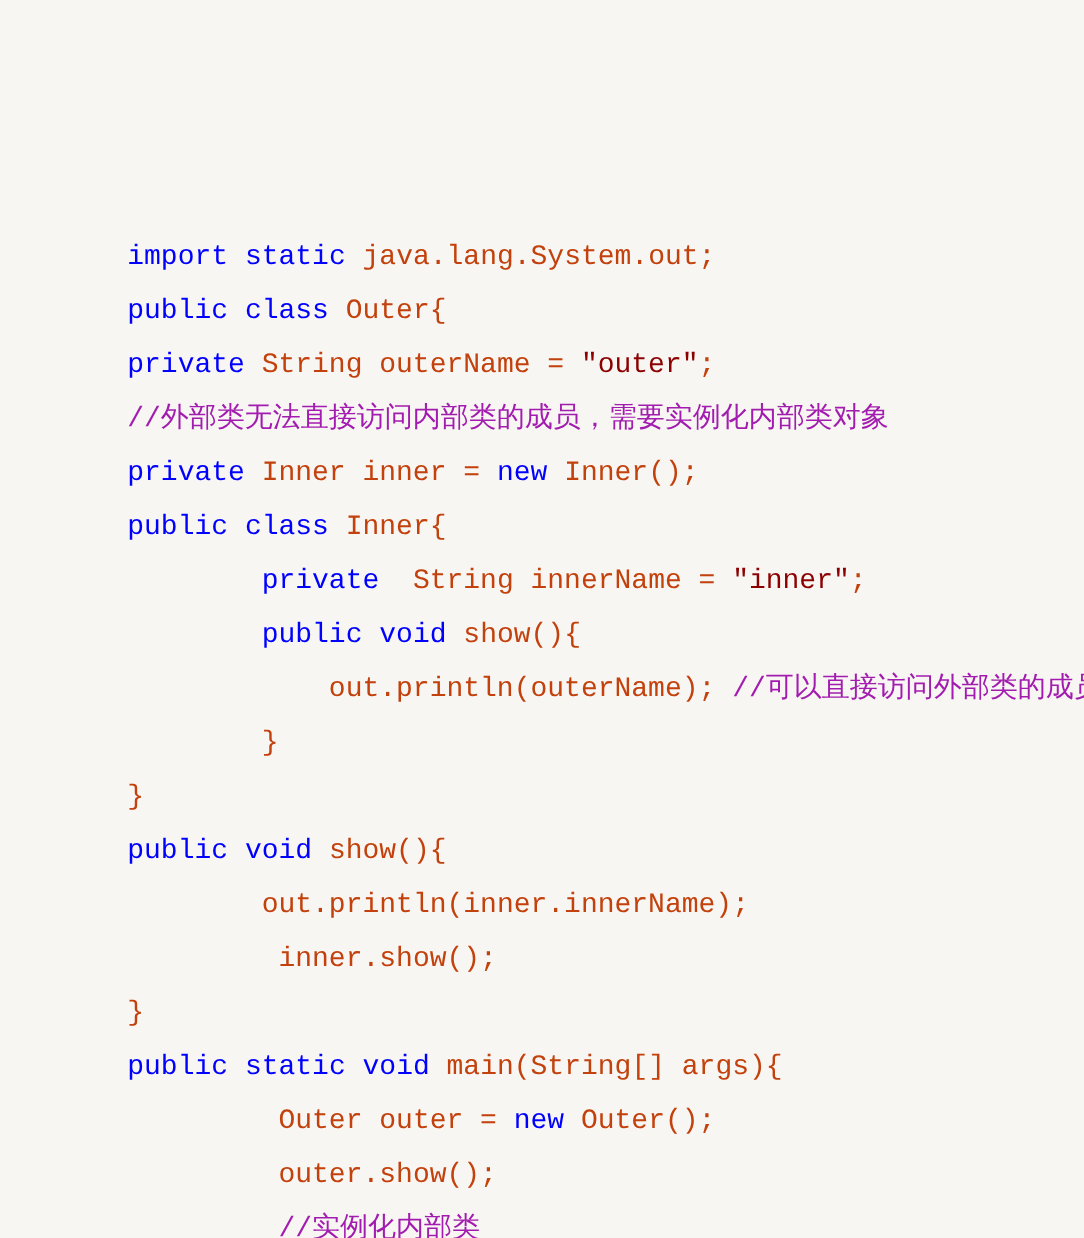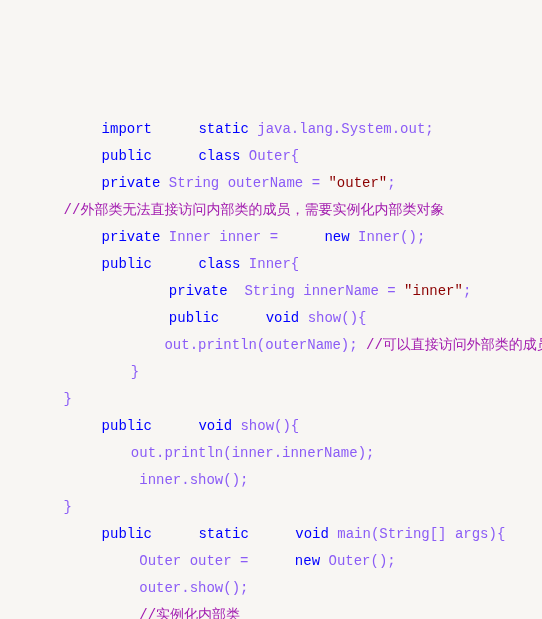--- a/index.html
+++ b/index.html
@@ -10,24 +10,24 @@
     font-size: 14px;
     line-height: 27px;
     white-space: pre;
     overflow-x: hidden;
   }
   .line {
     display: block;
     padding-left: 30px;
     text-indent: 0;
   }
-  .kw   { color: #0000ff; margin-left: 38px; }   
+  .kw   { color: #0000ff; }   
   .str  { color: #8b0000; }   
   .cmt  { color: #a21caf; }   
-  .plain{ color: #8b5cf6; }   
+  .plain{ color: #c2410c; }   
 </style>
 </head>
 <body>
 
 
 
 <div id="code-container"><div class="line"><span class="plain">    </span><span class="kw">import</span><span class="plain"> </span><span class="kw">static</span><span class="plain"> java.lang.System.out;</span></div><div class="line"><span class="plain">    </span><span class="kw">public</span><span class="plain"> </span><span class="kw">class</span><span class="plain"> Outer{</span></div><div class="line"><span class="plain">    </span><span class="kw">private</span><span class="plain"> String outerName = </span><span class="str">"outer"</span><span class="plain">;</span></div><div class="line"><span class="plain">    </span><span class="cmt">//外部类无法直接访问内部类的成员，需要实例化内部类对象</span></div><div class="line"><span class="plain">    </span><span class="kw">private</span><span class="plain"> Inner inner = </span><span class="kw">new</span><span class="plain"> Inner();</span></div><div class="line"><span class="plain">    </span><span class="kw">public</span><span class="plain"> </span><span class="kw">class</span><span class="plain"> Inner{</span></div><div class="line"><span class="plain">            </span><span class="kw">private</span><span class="plain">  String innerName = </span><span class="str">"inner"</span><span class="plain">;</span></div><div class="line"><span class="plain">            </span><span class="kw">public</span><span class="plain"> </span><span class="kw">void</span><span class="plain"> show(){</span></div><div class="line"><span class="plain">                </span><span class="plain">out.println(outerName); </span><span class="cmt">//可以直接访问外部类的成员</span></div><div class="line"><span class="plain">            </span><span class="plain">}</span></div><div class="line"><span class="plain">    </span><span class="plain">}</span></div><div class="line"><span class="plain">    </span><span class="kw">public</span><span class="plain"> </span><span class="kw">void</span><span class="plain"> show(){</span></div><div class="line"><span class="plain">            </span><span class="plain">out.println(inner.innerName);</span></div><div class="line"><span class="plain">            </span><span class="plain"> inner.show();</span></div><div class="line"><span class="plain">    </span><span class="plain">}</span></div><div class="line"><span class="plain">    </span><span class="kw">public</span><span class="plain"> </span><span class="kw">static</span><span class="plain"> </span><span class="kw">void</span><span class="plain"> main(String[] args){</span></div><div class="line"><span class="plain">            </span><span class="plain"> Outer outer = </span><span class="kw">new</span><span class="plain"> Outer();</span></div><div class="line"><span class="plain">            </span><span class="plain"> outer.show();</span></div><div class="line"><span class="plain">            </span><span class="plain"> </span><span class="cmt">//实例化内部类</span></div></div>
 
 
 

